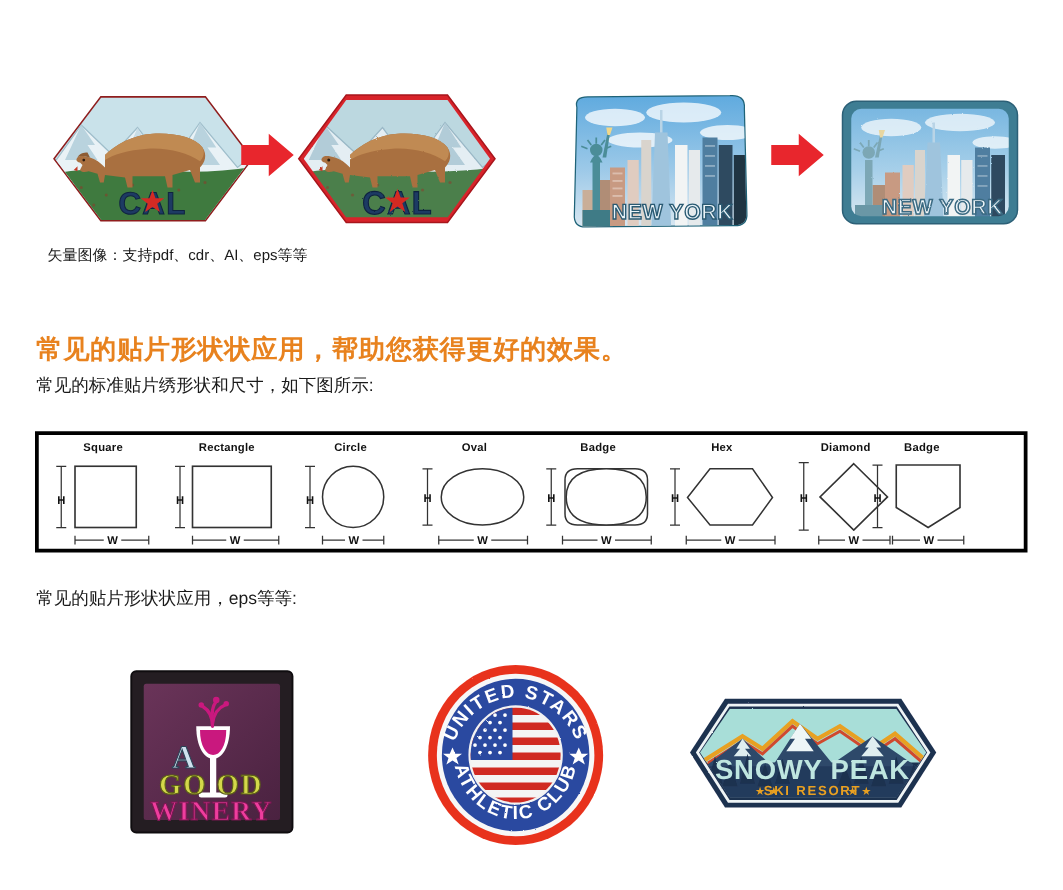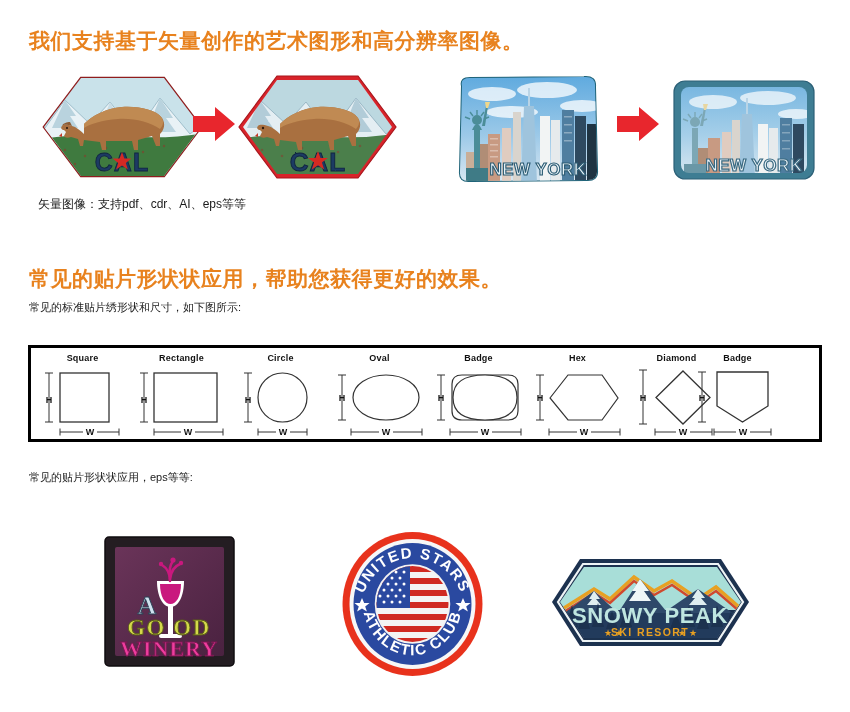--- a/index.html
+++ b/index.html
@@ -20,21 +20,21 @@
     font-weight:bold;
     color:#e8821e;
     letter-spacing:0.5px;
     white-space:nowrap;
   }
   #heading-1{left:29px;top:27px;}
   #heading-2{left:29px;top:265px;}
 
   .subtext{
     position:absolute;
-    font-size:11px;
+    font-size:14px;
     color:#1a1a1a;
     white-space:nowrap;
   }
   #sub-shapes{left:29px;top:300px;}
   #sub-apps{left:29px;top:470px;}
 
   .caption{
     position:absolute;
     font-size:12px;
     color:#1a1a1a;
@@ -77,21 +77,20 @@
   
   #winery-patch{position:absolute;left:103px;top:535px;width:133px;height:133px;}
   #athletic-patch{position:absolute;left:340px;top:530px;width:145px;height:148px;}
   #snowy-patch{position:absolute;left:548px;top:555px;width:205px;height:95px;}
 </style>
 </head>
 <body>
 
 <div class="page">
 
-  <div class="heading" id="heading-1">我们支持基于矢量创作的艺术图形和高分辨率图像。</div>
 
   <div class="patch" style="left:40px;top:72px;width:165px;height:110px;">
     <svg width="165" height="110" viewBox="0 0 165 110">
       <defs>
         <clipPath id="calHex1">
           <polygon points="41,6 124,6 161,55 124,104 41,104 4,55"></polygon>
         </clipPath>
       </defs>
       <polygon points="41,6 124,6 161,55 124,104 41,104 4,55" fill="#c3e0e8" stroke="#8f1d1d" stroke-width="2.5"></polygon>
       <g clip-path="url(#calHex1)">

